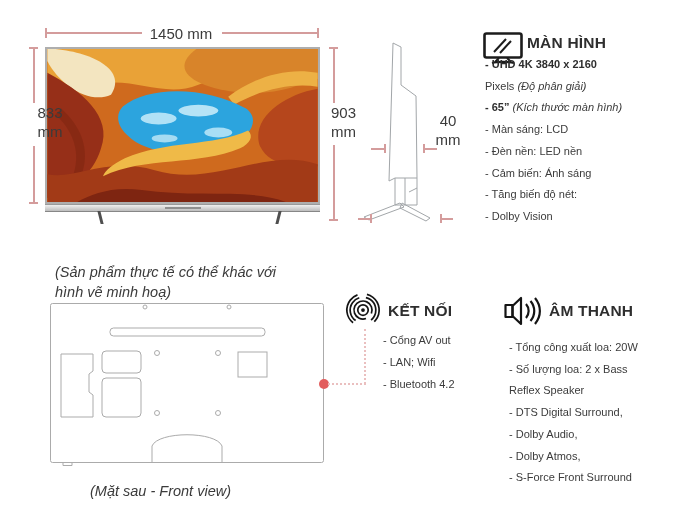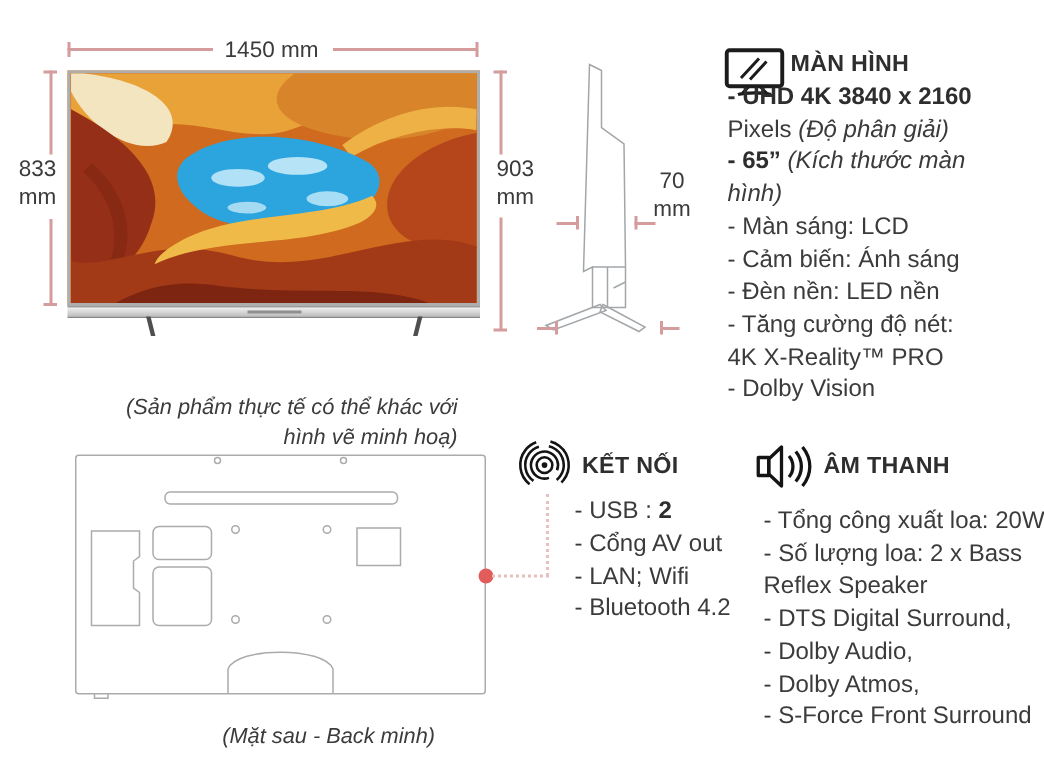--- a/index.html
+++ b/index.html
@@ -21,26 +21,26 @@
   .tv-logo{position:absolute;left:120px;top:2px;width:36px;height:2px;background:#8f8f8f;}
   .tv-foot{position:absolute;width:2.5px;height:13px;background:#4f4f4f;}
   .foot-l{left:99px;top:211px;transform:skewX(14deg);}
   .foot-r{left:277px;top:211px;transform:skewX(-14deg);}
   
   .dot-h{position:absolute;height:0;border-top:2px dotted #eabfbf;}
   .dot-v{position:absolute;width:0;border-left:2px dotted #eabfbf;}
   .red-dot{position:absolute;left:319px;top:379px;width:10px;height:10px;border-radius:50%;background:#e25c5c;}
   
   .sec-title{position:absolute;font-size:15.5px;font-weight:bold;color:#2e2e2e;letter-spacing:.2px;}
-  .spec-body{position:absolute;font-size:16px;line-height:21.7px;color:#3b3b3b;}
+  .spec-body{position:absolute;font-size:11px;line-height:21.7px;color:#3b3b3b;}
   .line{white-space:nowrap;}
   .line.wrap{white-space:normal;}
   .b{font-weight:bold;color:#2e2e2e;}
   .i{font-style:italic;}
-  .note{position:absolute;font-size:14.5px;font-style:italic;text-align:right;line-height:20px;color:#3b3b3b;}
+  .note{position:absolute;font-size:14.5px;font-style:italic;text-align:left;line-height:20px;color:#3b3b3b;}
   svg{overflow:visible;}
 </style>
 </head>
 <body>
 
 <div class="canvas">
 
   <div class="tv-front">
     <svg width="271" height="153" viewBox="0 0 272 154">
       <rect width="272" height="154" fill="#cf6a1e"></rect>
@@ -70,64 +70,63 @@
   <div class="vtick" style="left:45px;top:28px;"></div>
   <div class="vtick" style="left:317px;top:28px;"></div>
   <div class="hline" style="left:45px;top:32px;width:97px;"></div>
   <div class="hline" style="left:222px;top:32px;width:96px;"></div>
   <div class="dim-label" style="left:131px;top:24px;width:100px;">1450 mm</div>
 
   <div class="htick" style="left:29px;top:47px;"></div>
   <div class="htick" style="left:29px;top:202px;"></div>
   <div class="vline" style="left:33px;top:47px;height:56px;"></div>
   <div class="vline" style="left:33px;top:146px;height:57px;"></div>
-  <div class="dim-label" style="left:7px;top:103px;width:36px;">833 mm</div>
+  <div class="dim-label" style="left:32px;top:103px;width:36px;">833 mm</div>
 
   <div class="htick" style="left:329px;top:47px;"></div>
   <div class="htick" style="left:329px;top:219px;"></div>
   <div class="vline" style="left:333px;top:47px;height:56px;"></div>
   <div class="vline" style="left:333px;top:145px;height:75px;"></div>
   <div class="dim-label" style="left:318px;top:103px;width:38px;text-align:right;">903 mm</div>
 
   <svg class="abs" style="left:356px;top:38px;" width="110" height="190" viewBox="0 0 110 190" fill="none" stroke="#a2a6a9" stroke-width="1">
     <path d="M37,5 L45,9 L45,47 L60,58 L61,140 L61,167 L39,167 L39,140 L33,143 Z"></path>
     <line x1="39" y1="140" x2="61" y2="140"></line>
     <line x1="49" y1="140" x2="49" y2="167"></line>
     <path d="M53,154 L61,150"></path>
     <path d="M44,165 L8,179 L13,182 L48,169 Z"></path>
     <path d="M46,165 L74,180 L70,183 L44,170 Z"></path>
   </svg>
 
   <div class="hline" style="left:371px;top:148px;width:14px;"></div>
   <div class="vtick" style="left:384px;top:144px;height:9px;"></div>
   <div class="vtick" style="left:423px;top:144px;height:9px;"></div>
   <div class="hline" style="left:423px;top:148px;width:14px;"></div>
-  <div class="dim-label" style="left:428px;top:111px;width:40px;">70 mm</div>
+  <div class="dim-label" style="left:428px;top:111px;width:40px;">40 mm</div>
 
   <div class="hline" style="left:358px;top:218px;width:13px;"></div>
   <div class="vtick" style="left:370px;top:214px;height:9px;"></div>
   <div class="vtick" style="left:440px;top:214px;height:9px;"></div>
   <div class="hline" style="left:440px;top:218px;width:13px;"></div>
 
   <svg class="abs" style="left:483px;top:32px;" width="40" height="34" viewBox="0 0 40 34" fill="none" stroke="#1c1c1c">
     <rect x="1.5" y="1.5" width="37" height="24" rx="2" stroke-width="2.6"></rect>
     <path d="M11,20 L23,7 M17,21 L28,9" stroke-width="2"></path>
     <path d="M16,26 L12,30 M24,26 L28,30" stroke-width="2"></path>
     <path d="M9,31 C14,29.5 26,29.5 31,31" stroke-width="2.2"></path>
   </svg>
   <div class="sec-title" style="left:527px;top:34px;">MÀN HÌNH</div>
   <div class="spec-body" style="left:485px;top:54px;width:182px;">
     <div class="line b">- UHD 4K 3840 x 2160</div>
     <div class="line"><span>Pixels </span><span class="i">(Độ phân giải)</span></div>
     <div class="line wrap"><span class="b">- 65” </span><span class="i">(Kích thước màn hình)</span></div>
     <div class="line">- Màn sáng: LCD</div>
+    <div class="line">- Đèn nền: LED nền</div>
     <div class="line">- Cảm biến: Ánh sáng</div>
-    <div class="line">- Đèn nền: LED nền</div>
-    <div class="line">- Tăng cường độ nét:</div>
-    <div class="line">4K X-Reality™ PRO</div>
+    <div class="line">- Tăng biến độ nét:</div>
     <div class="line">- Dolby Vision</div>
   </div>
 
   <div class="note" style="left:55px;top:262px;width:250px;">(Sản phẩm thực tế có thể khác với hình vẽ minh hoạ)</div>
 
   <svg class="abs" style="left:50px;top:302px;" width="274" height="164" viewBox="0 0 274 164" fill="none" stroke="#ababab" stroke-width="1">
     <rect x="0.5" y="1.5" width="273" height="159" rx="2"></rect>
     <circle cx="95" cy="5" r="2"></circle>
       <circle cx="179" cy="5" r="2"></circle>
     <rect x="60" y="26" width="155" height="8" rx="3.5"></rect>
@@ -135,36 +134,35 @@
     <rect x="52" y="49" width="39" height="22" rx="4"></rect>
     <rect x="52" y="76" width="39" height="39" rx="4"></rect>
     <circle cx="107" cy="51" r="2.5"></circle>
       <circle cx="168" cy="51" r="2.5"></circle>
     <circle cx="107" cy="111" r="2.5"></circle>
       <circle cx="168" cy="111" r="2.5"></circle>
     <rect x="188" y="50" width="29" height="25"></rect>
     <path d="M102,160 V144 C108,129 166,129 172,144 V160"></path>
     <path d="M13,160.5 v3 h9 v-3"></path>
   </svg>
-  <div class="note" style="left:90px;top:481px;width:200px;">(Mặt sau - Back minh)</div>
+  <div class="note" style="left:90px;top:481px;width:200px;">(Mặt sau - Front view)</div>
 
   <div class="red-dot"></div>
   <div class="dot-h" style="left:328px;top:383px;width:38px;"></div>
   <div class="dot-v" style="left:364px;top:329px;height:55px;"></div>
 
   <svg class="abs" style="left:344px;top:292px;" width="38" height="38" viewBox="0 0 40 40" fill="none" stroke="#141414">
     <circle cx="20" cy="19" r="2" fill="#141414" stroke="none"></circle>
     <circle cx="20" cy="19" r="5.5" stroke-width="1.8"></circle>
     <circle cx="20" cy="19" r="9.5" stroke-width="1.8" stroke-dasharray="44 8 44 8" transform="rotate(115 20 19)"></circle>
     <circle cx="20" cy="19" r="13.5" stroke-width="1.8" stroke-dasharray="30 7 30 18" transform="rotate(125 20 19)"></circle>
     <circle cx="20" cy="19" r="17" stroke-width="1.8" stroke-dasharray="36 10 36 25" transform="rotate(128 20 19)"></circle>
   </svg>
   <div class="sec-title" style="left:388px;top:302px;">KẾT NỐI</div>
   <div class="spec-body" style="left:383px;top:330px;width:130px;line-height:21.8px;">
-    <div class="line"><span>- USB : </span><span class="b">2</span></div>
     <div class="line"><span>- Cổng AV out</span></div>
     <div class="line"><span>- LAN; Wifi</span></div>
     <div class="line"><span>- Bluetooth 4.2</span></div>
   </div>
 
   <svg class="abs" style="left:504px;top:294px;" width="42" height="34" viewBox="0 0 42 34" fill="none" stroke="#141414" stroke-width="2.2" stroke-linejoin="round">
     <rect x="1.5" y="11" width="7" height="12"></rect>
     <path d="M8.5,12 L17,4 V30 L8.5,22 Z"></path>
     <path d="M22,10 C25.5,14 25.5,20 22,24"></path>
     <path d="M26.5,7 C31.5,13 31.5,21 26.5,27"></path>

